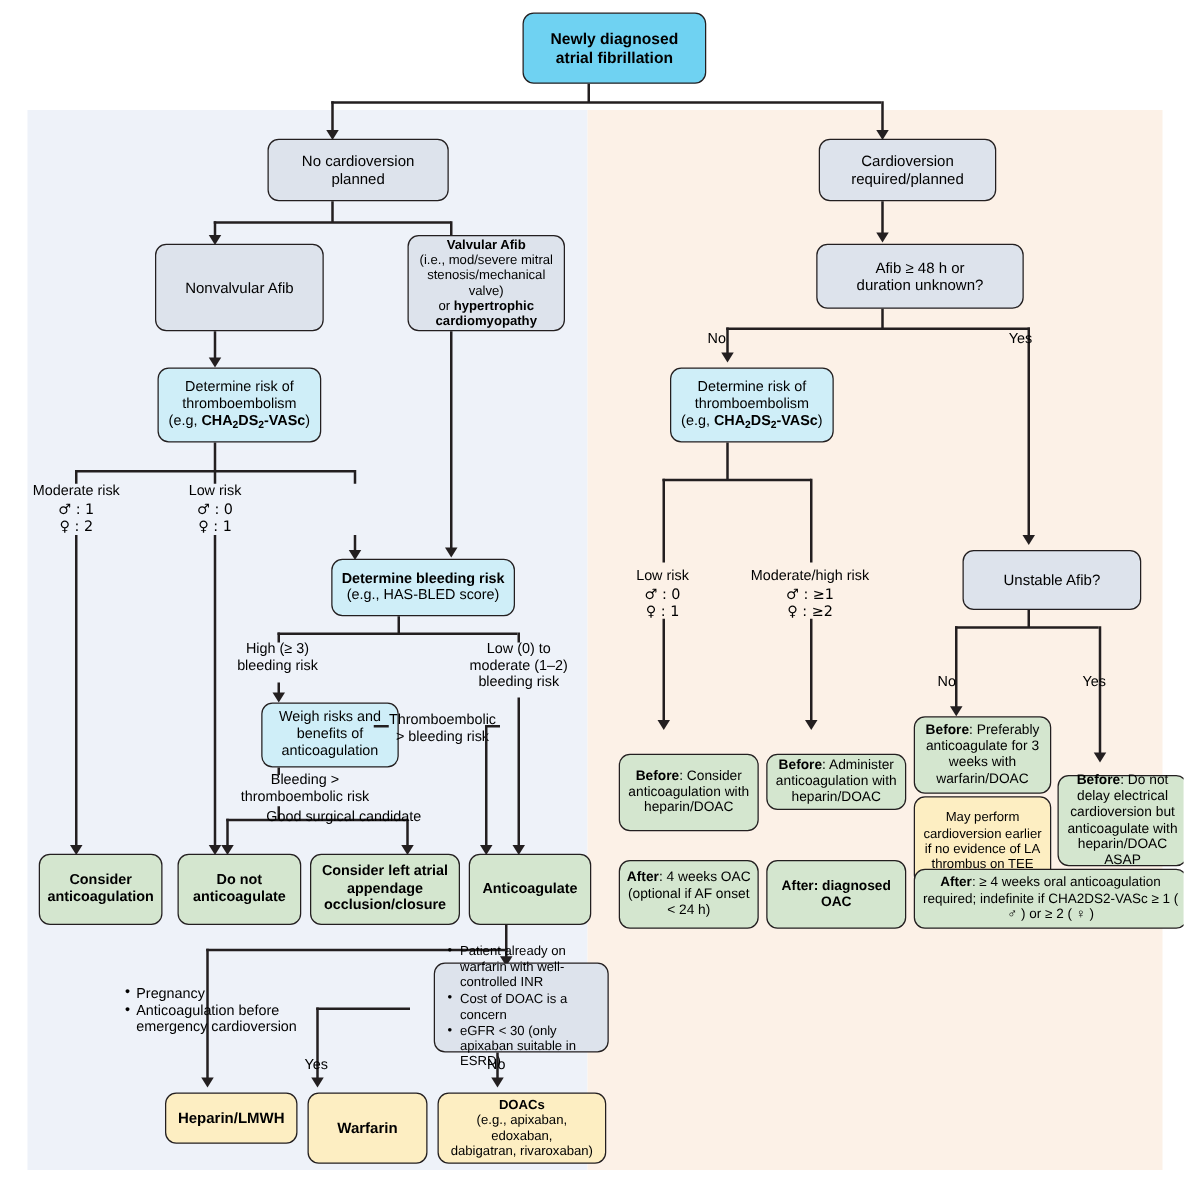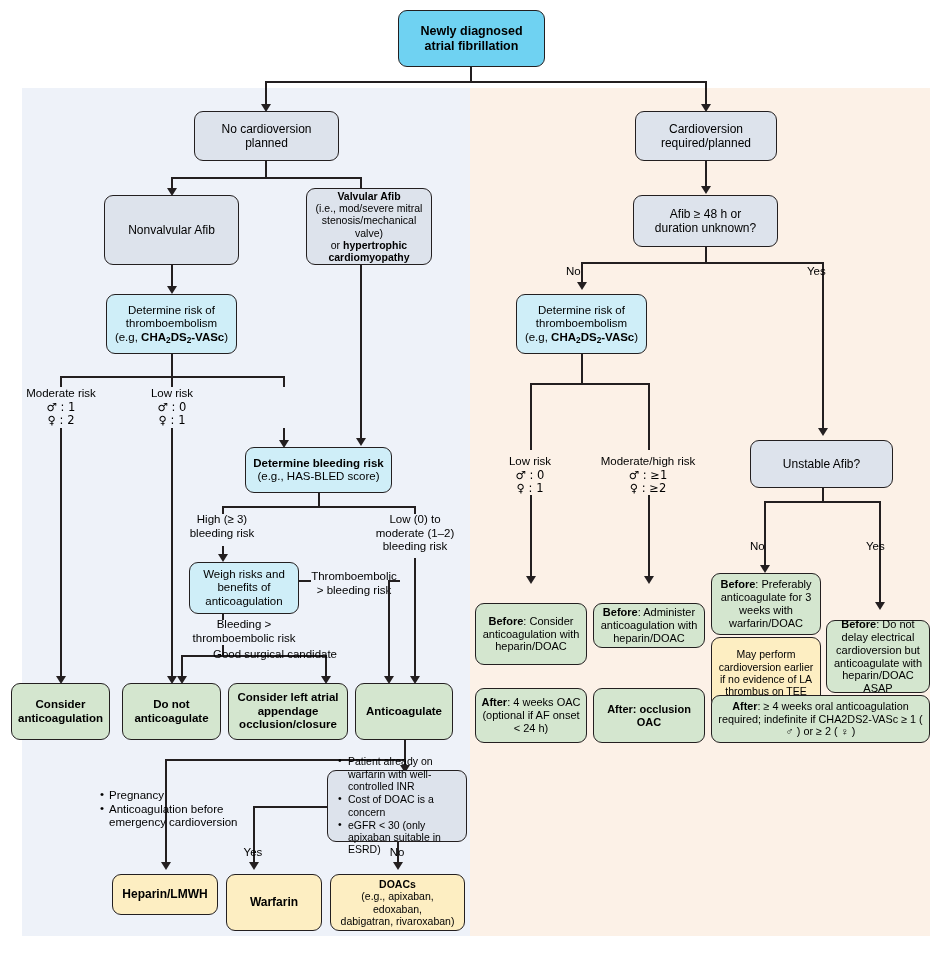--- a/index.html
+++ b/index.html
@@ -5,21 +5,21 @@
   html,body{margin:0;padding:0;background:#ffffff;}
   body{font-family:"Liberation Sans","DejaVu Sans",sans-serif;}
   #canvas{position:relative;width:947px;height:960px;background:#ffffff;overflow:hidden;}
 
   .panel{position:absolute;}
   #panel-left{left:22px;top:88px;width:448px;height:848px;background:#eef2f9;}
   #panel-right{left:470px;top:88px;width:460px;height:848px;background:#fcf1e7;}
 
   .box{position:absolute;box-sizing:border-box;border:1.6px solid #231f20;
        border-radius:9px;display:flex;align-items:center;justify-content:center;
-       text-align:center;line-height:1.17;color:#000;padding:3px 5px;}
+       text-align:center;line-height:1.17;color:#000;padding:3px 5px;margin-left:20px;}
   .box.blue{background:#6fd2f2;}
   .box.lblue{background:#cfeef8;}
   .box.grey{background:#dde3ec;}
   .box.green{background:#d4e6cf;}
   .box.yellow{background:#fdeec2;}
   .box.bullets{justify-content:flex-start;text-align:left;padding:5px 6px 5px 8px;}
 
   .box ul{margin:0;padding-left:12px;list-style:none;}
   .box ul li{position:relative;margin:0 0 1px 0;}
   .box ul li:before{content:"•";position:absolute;left:-10px;top:-1px;}
@@ -268,21 +268,21 @@
   <div class="box grey" style="left:635px;top:111px;width:142px;height:50px;font-size:12px;">
     <div>
       <span>Cardioversion</span><br>
       <span>required/planned</span>
     </div>
   </div>
 
   <div class="ln lnv" style="left:705px;top:161px;height:28px;"></div>
   <div class="arw" style="left:701px;top:186px;"></div>
 
-  <div class="box grey" style="left:633px;top:195px;width:145px;height:52px;font-size:12px;">
+  <div class="box grey" style="left:633px;top:195px;width:166px;height:52px;font-size:12px;">
     <div>
       <span>Afib ≥ 48 h or</span><br>
       <span>duration unknown?</span>
     </div>
   </div>
 
   <div class="ln lnv" style="left:705px;top:247px;height:16px;"></div>
   <div class="ln lnh" style="left:581px;top:262px;width:243px;"></div>
   <div class="ln lnv" style="left:581px;top:262px;height:22px;"></div>
   <div class="arw" style="left:577px;top:282px;"></div>
@@ -347,21 +347,21 @@
     <div><b>Before</b><span>: Consider anticoagulation with heparin/DOAC</span></div>
   </div>
   <div class="box green" style="left:475px;top:688px;width:112px;height:55px;font-size:11px;">
     <div><b>After</b><span>: 4 weeks OAC (optional if AF onset &lt; 24 h)</span></div>
   </div>
 
   <div class="box green" style="left:593px;top:603px;width:112px;height:45px;font-size:11px;">
     <div><b>Before</b><span>: Administer anticoagulation with heparin/DOAC</span></div>
   </div>
   <div class="box green" style="left:593px;top:688px;width:112px;height:55px;font-size:11px;font-weight:normal;">
-    <div style="font-weight:bold;"><span>After</span><span style="font-weight:bold;">: occlusion OAC</span></div>
+    <div style="font-weight:bold;"><span>After</span><span style="font-weight:bold;">: diagnosed OAC</span></div>
   </div>
 
   <div class="box green" style="left:711px;top:573px;width:110px;height:62px;font-size:11px;">
     <div><b>Before</b><span>: Preferably anticoagulate for 3 weeks with warfarin/DOAC</span></div>
   </div>
   <div class="box yellow" style="left:711px;top:637px;width:110px;height:72px;font-size:10.5px;">
     <div><span>May perform cardioversion earlier if no evidence of LA thrombus on TEE</span></div>
   </div>
 
   <div class="box green" style="left:826px;top:620px;width:104px;height:73px;font-size:11px;">

